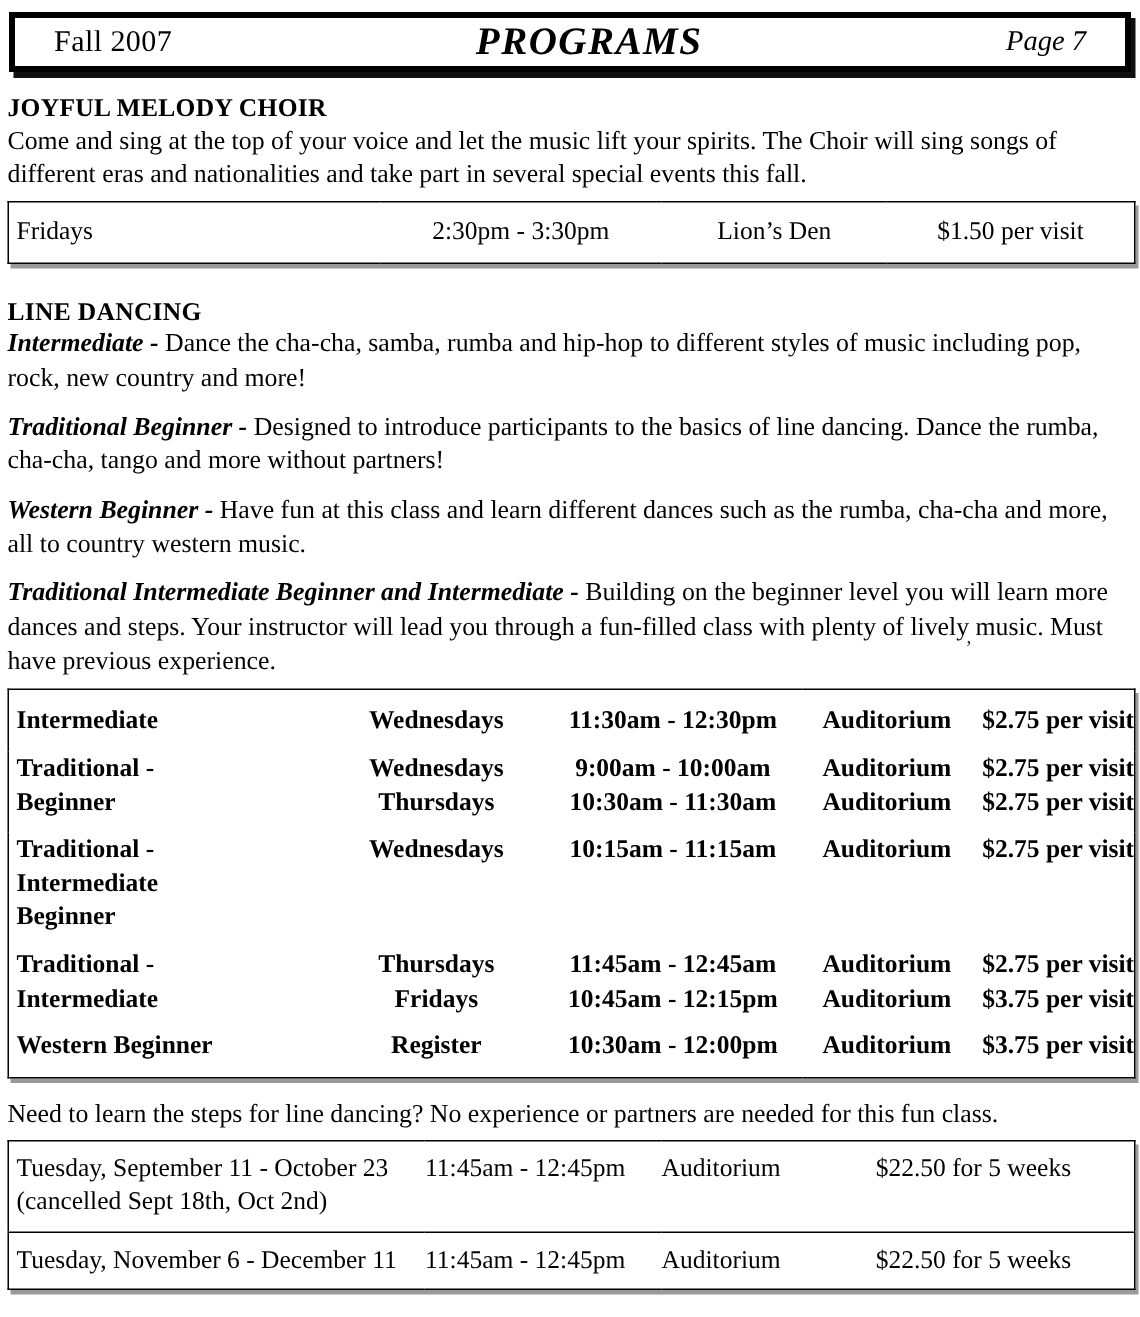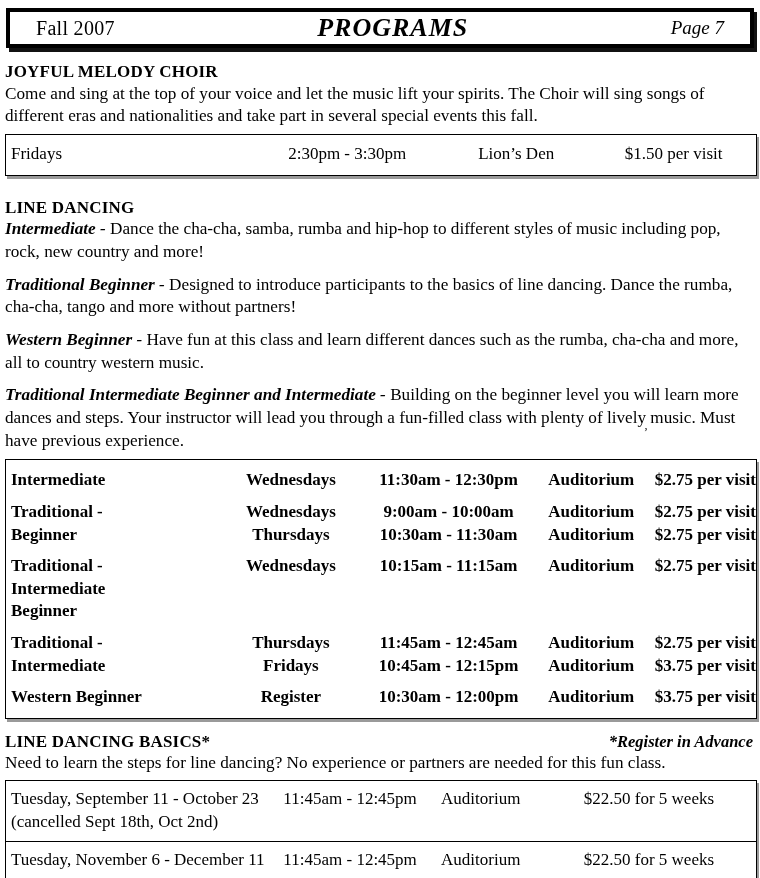--- a/index.html
+++ b/index.html
@@ -326,24 +326,20 @@
             </td>
           </tr>
 
         </tbody>
       </table>
     </div>
 
     <div class="spacer-14"></div>
 
     <div>
-      <div class="title-row">
-        <h2 class="section-title">LINE DANCING BASICS*</h2>
-        <div class="register-note">*Register in Advance</div>
-      </div>
 
       <p class="blurb">Need to learn the steps for line dancing? No experience or partners are needed for this fun class.</p>
 
       <table class="basics-table">
         <tbody>
           <tr>
             <td class="b-dates">
               <span class="sub">Tuesday, September 11 - October 23</span>
               <span class="sub">(cancelled Sept 18th, Oct 2nd)</span>
             </td>

